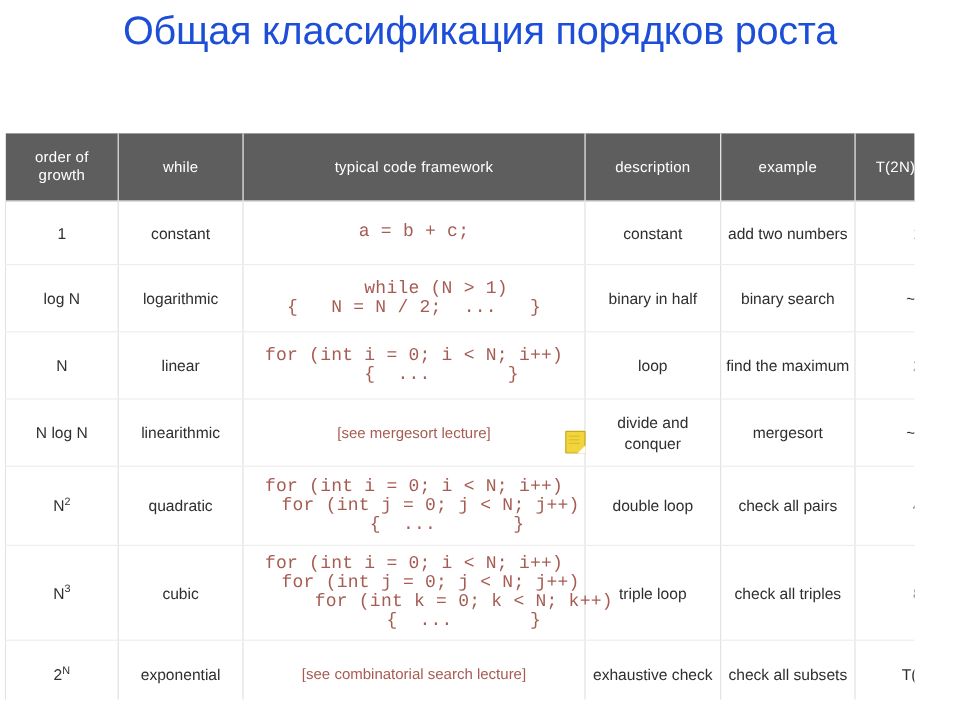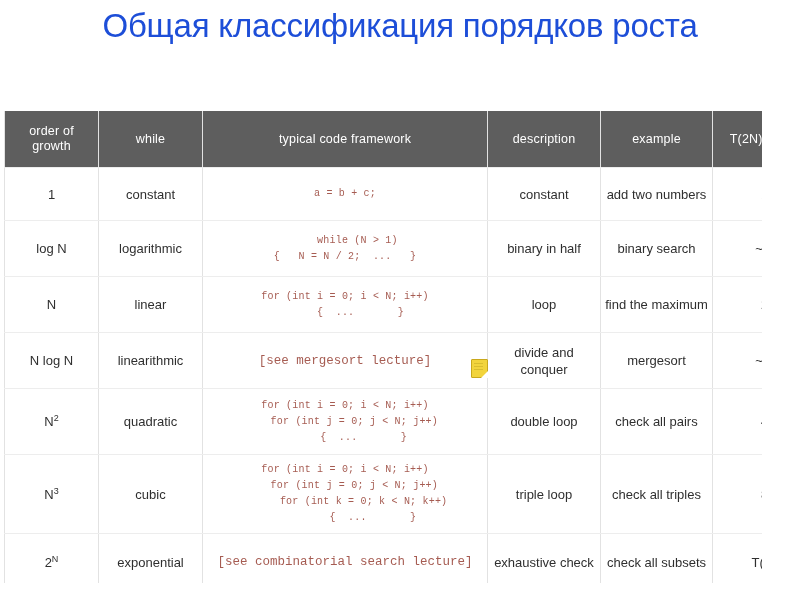--- a/index.html
+++ b/index.html
@@ -84,27 +84,27 @@
   tbody td {
     font-size: 13px;
     line-height: 17px;
     color: #2f2f2f;
   }
   tbody tr td { background: #ffffff; }
 
   td.code {
     font-family: "Liberation Mono", "DejaVu Sans Mono", monospace;
     color: #a65c52;
-    font-size: 10px;
+    font-size: 15px;
     line-height: 16px;
     white-space: pre;
     letter-spacing: 0.2px;
   }
   td.code.note {
-    font-family: Liberation Mono, monospace;
+    font-family: Liberation Sans, sans-serif;
     font-size: 12.5px;
     letter-spacing: 0;
     white-space: normal;
   }
   sup.exp {
     font-size: 9px;
     vertical-align: super;
     line-height: 0;
   }
   .desc-inner {

